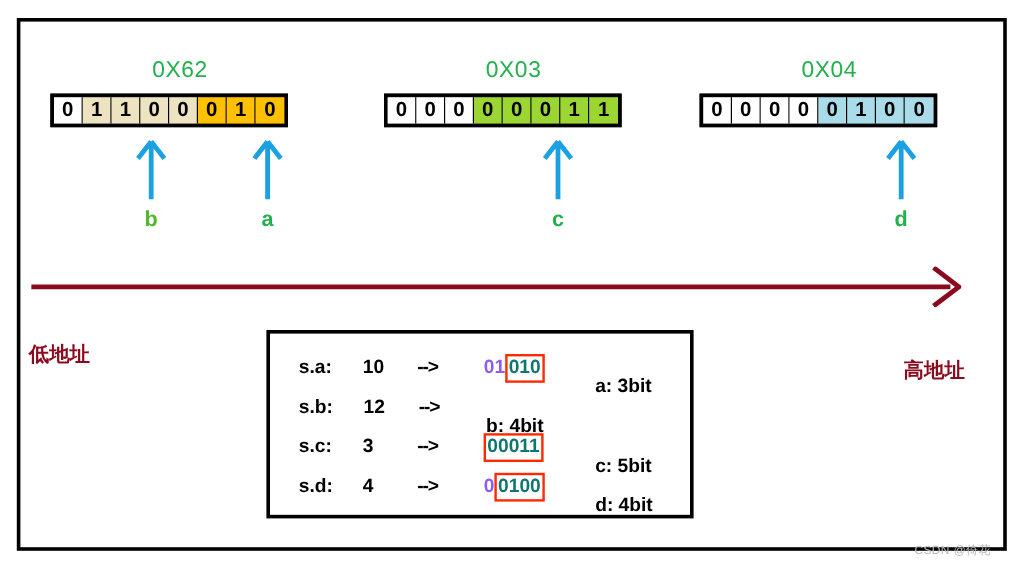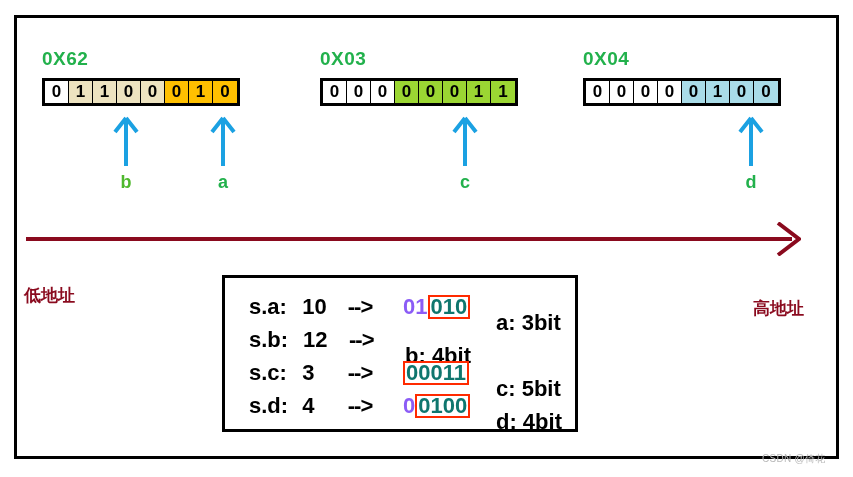--- a/index.html
+++ b/index.html
@@ -6,22 +6,22 @@
   body{width:853px;height:477px;overflow:hidden;
        font-family:"Liberation Sans","DejaVu Sans",sans-serif;}
 
   #canvas{position:relative;width:853px;height:477px;background:#fff;}
 
   .frame{position:absolute;left:14px;top:15px;width:825px;height:444px;
          border:3px solid #000;box-sizing:border-box;background:#fff;}
 
   
   .byte-group{position:absolute;}
-  .byte-label{position:absolute;left:0;top:0;width:100%;text-align:left;
-              color:#22B14C;font-weight:bold;font-size:19px;letter-spacing:.5px;
+  .byte-label{position:absolute;left:0;top:0;width:100%;text-align:center;
+              color:#22B14C;font-weight:normal;font-size:19px;letter-spacing:.5px;
               white-space:nowrap;}
   .byte-cells{position:absolute;top:30px;left:0;display:flex;
               border:3px solid #000;box-sizing:content-box;background:#000;}
   .cell{width:24px;height:22px;line-height:22px;text-align:center;
         font-size:17px;font-weight:bold;color:#000;background:#fff;
         border-right:1.5px solid #000;box-sizing:border-box;}
   .cell:last-child{border-right:none;}
   .cell.cream{background:#EDE3C0;}
   .cell.gold{background:#FFC000;}
   .cell.green{background:#9BD633;}
@@ -40,21 +40,21 @@
   .addr{position:absolute;font-size:17px;font-weight:bold;color:#8A0A1E;
         white-space:nowrap;font-family:"DejaVu Sans",sans-serif;}
   .addr-low{left:24px;top:284px;}
   .addr-high{left:753px;top:297px;}
 
   
   .legend{position:absolute;left:222px;top:275px;width:356px;height:157px;
           border:3px solid #000;box-sizing:border-box;background:#fff;
           padding:12px 0 0 0;}
   .lrow{display:flex;align-items:center;height:33px;padding-left:24px;
-        font-size:22px;font-weight:bold;color:#000;}
+        font-size:16px;font-weight:bold;color:#000;}
   .l-name{width:54px;}
   .l-val{width:46px;}
   .l-arrow{width:56px;letter-spacing:-1px;}
   .l-bits{width:94px;white-space:nowrap;}
   .l-bits .plain{color:#8b5cf6;}
   .l-bits .hl{color:#0f766e;border:2px solid #FF2A00;padding:0 1px;
               display:inline-block;line-height:20px;text-align:center;}
   .l-size{width:80px;margin-top:32px;}
 
   .watermark{position:absolute;left:762px;top:452px;font-size:10px;

